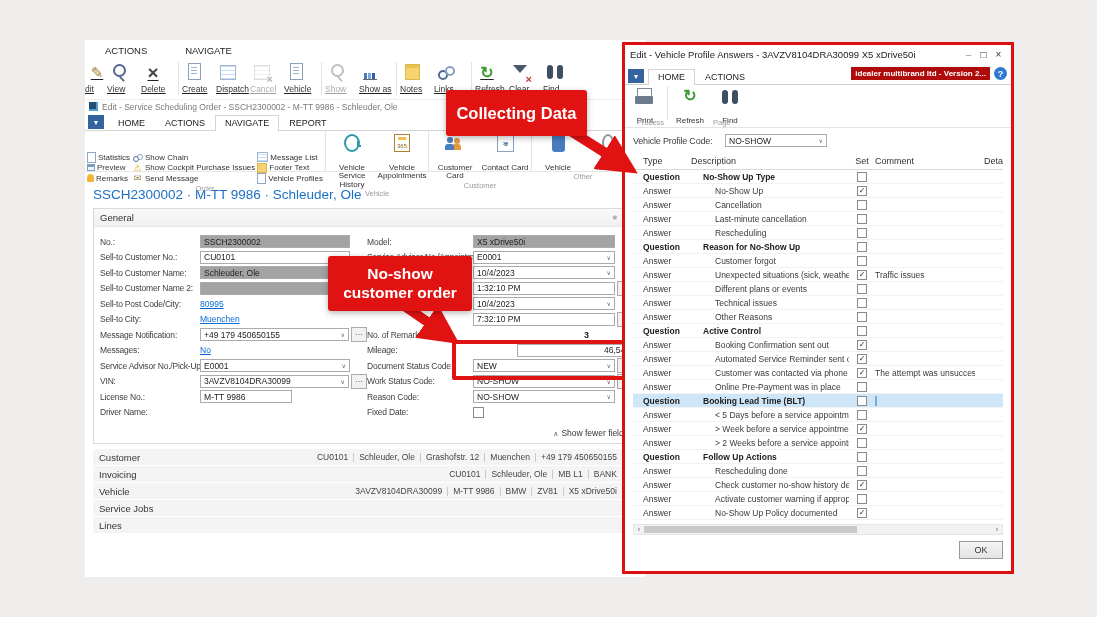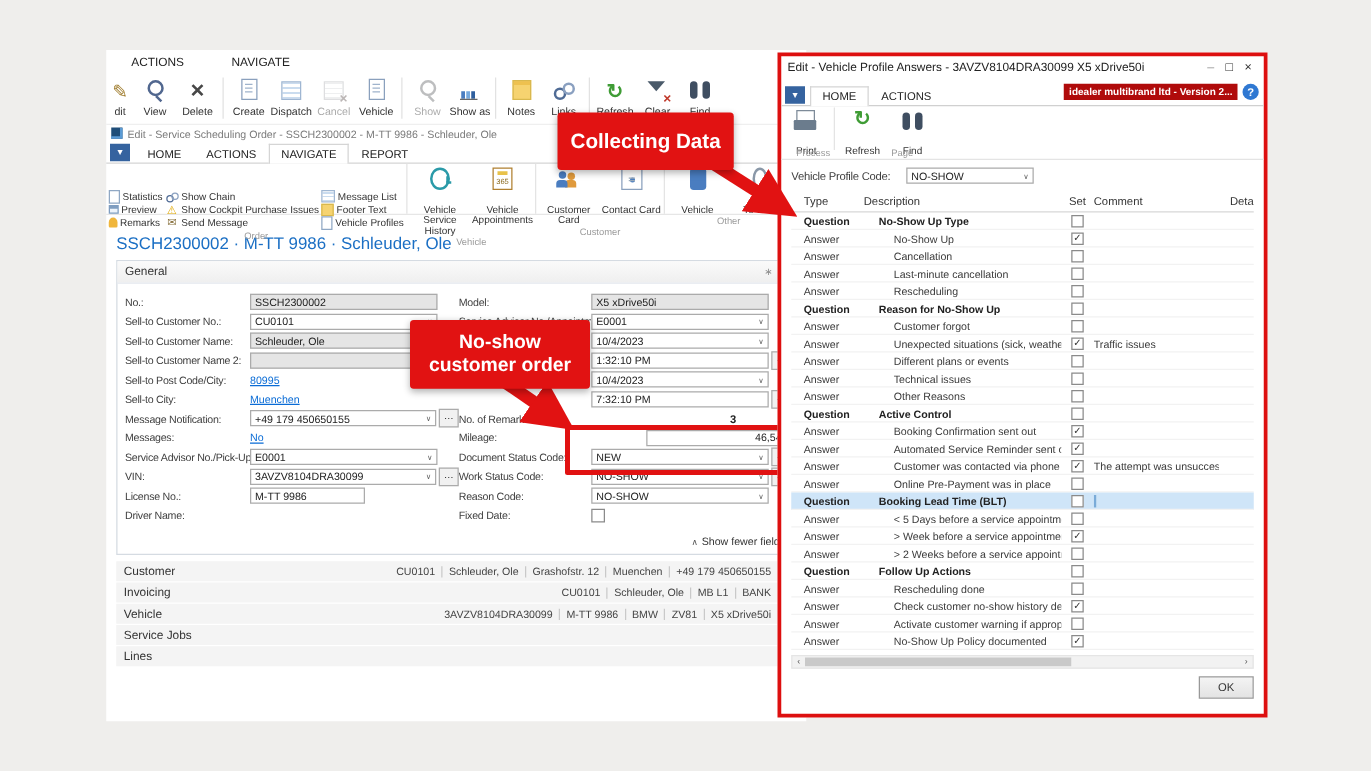--- a/index.html
+++ b/index.html
@@ -6,21 +6,21 @@
   #stage{position:relative;width:1097px;height:617px;background:#efeeec;overflow:hidden;
          font-family:"Liberation Sans",sans-serif;color:#222;}
   
   #main-window{position:absolute;left:85px;top:40px;width:560px;height:537px;background:#fff;}
   .menubar{height:20px;display:flex;align-items:center;gap:38px;padding-left:20px;font-size:9.5px;color:#222;}
   .menubar span{cursor:default;}
   
   .toolbar1{height:38px;display:flex;align-items:flex-start;padding-top:1px;}
   .tb-group{display:flex;}
   .tb-sep{width:1px;background:#e2e2e2;height:33px;margin:1px 3px;}
-  .tb-item{display:flex;flex-direction:column;align-items:center;width:34px;padding-top:1px;cursor:default;}
+  .tb-item{display:flex;flex-direction:column;width:34px;padding-top:1px;cursor:default;text-decoration:underline;}
   .tb-item.clipped{width:22px;overflow:hidden;}
   .tb-label{font-size:8.5px;color:#333;white-space:nowrap;margin-top:1px;}
   .muted{opacity:.42;filter:grayscale(.9);}
   
   .icn{width:24px;height:21px;position:relative;display:flex;align-items:center;justify-content:center;}
   .i-pencil::before{content:"✎";font-size:15px;color:#a07d2e;}
   .i-mag::before{content:"";position:absolute;top:2px;left:6px;width:9px;height:9px;border:2px solid #51678f;border-radius:50%;}
   .i-mag::after{content:"";position:absolute;bottom:3px;right:6px;width:6px;height:2px;background:#51678f;transform:rotate(45deg);}
   .i-x::before{content:"×";font-size:19px;font-weight:bold;color:#474747;}
   .i-page::before{content:"";position:absolute;top:1px;left:6px;width:11px;height:15px;background:#fff;border:1px solid #8aa0bd;}
@@ -88,21 +88,21 @@
   .card{margin:0 8px;border:1px solid #d5dbe2;background:#fff;}
   .card-header{height:17px;background:linear-gradient(#fafafa,#efefef);display:flex;align-items:center;font-size:9.5px;color:#333;padding:0 6px;border-bottom:1px solid #e4e8ee;}
   .ch-icons{margin-left:auto;color:#8a8a8a;font-size:8px;display:flex;gap:6px;}
   .fields{display:flex;padding:7px 2px 0 6px;align-items:center;}
   .fcol{width:50%;}
   .frow{height:15.5px;display:flex;align-items:center;}
   .flabel{width:100px;font-size:8.5px;color:#3f3f3f;letter-spacing:-0.2px;white-space:nowrap;overflow:hidden;flex:none;}
   .fcol.right .flabel{width:106px;}
   .box{height:13px;border:1px solid #ababab;background:#fff;font-size:8.5px;display:flex;align-items:center;padding:0 3px;box-sizing:border-box;width:150px;}
   .fcol.right .box{width:142px;}
-  .box.disabled{background:#e5e5e5;}
+  .box.disabled{background:#a3a3a3;}
   .box.short{width:92px;}
   .box.wide{width:157px;justify-content:flex-end;margin-left:44px;}
   .box .caret{margin-left:auto;font-size:6px;color:#666;}
   .dots{width:14px;height:13px;border:1px solid #ababab;background:#f1f1f1;font-size:8px;line-height:10px;text-align:center;margin-left:2px;flex:none;cursor:default;}
   .linkval{font-size:8.5px;color:#0a6cd6;cursor:pointer;text-decoration:underline;}
   .boldval{font-size:9px;font-weight:bold;width:116px;text-align:right;}
   .cb{width:11px;height:11px;border:1px solid #8a8a8a;background:#fff;flex:none;display:flex;align-items:center;justify-content:center;font-size:8.5px;color:#333;box-sizing:border-box;}
   .cb.checked::before{content:"✓";}
   .show-fewer{text-align:right;font-size:8.5px;color:#333;margin:8px 8px 5px 0;}
   .show-fewer .up{font-size:7px;color:#555;margin-right:3px;}

